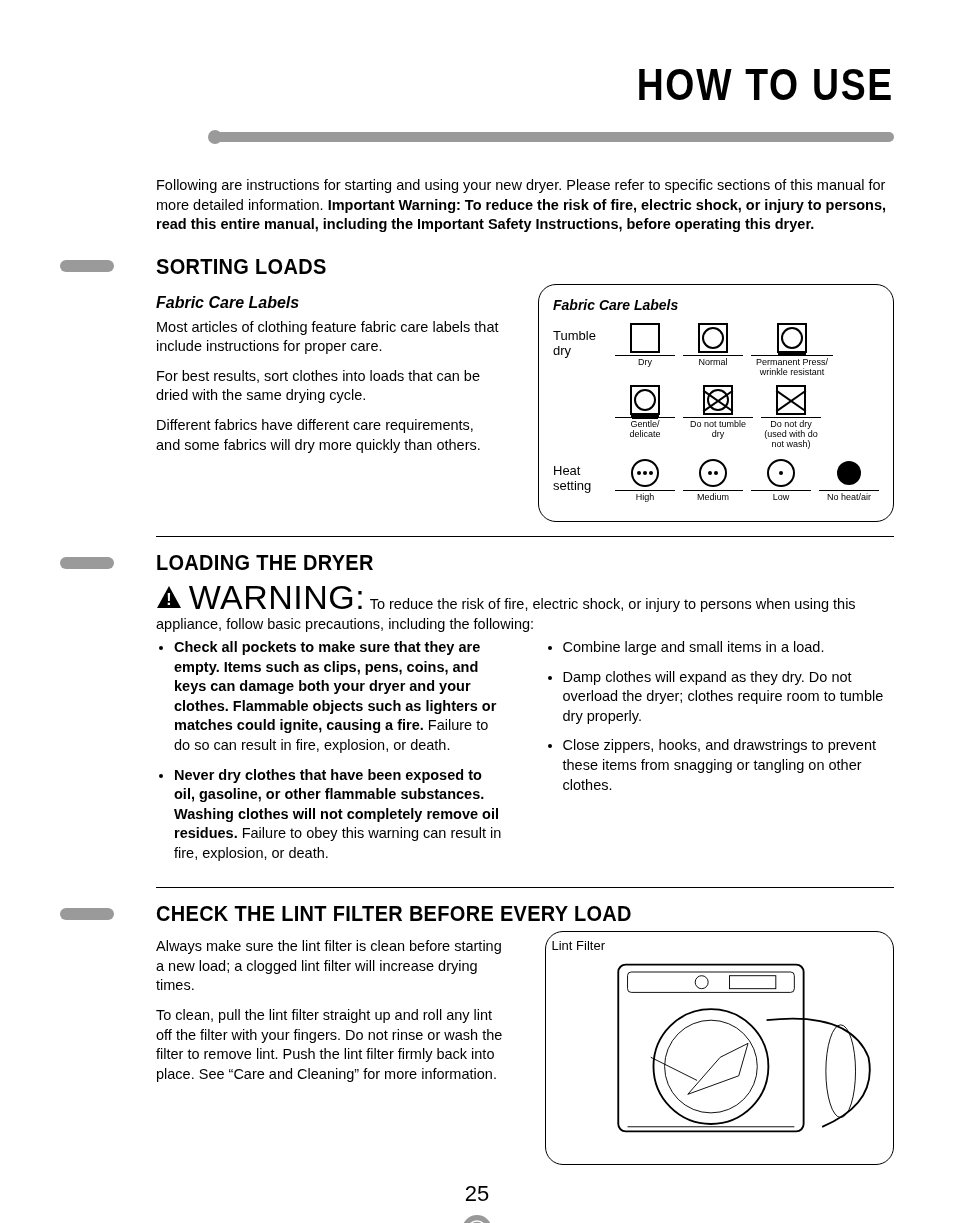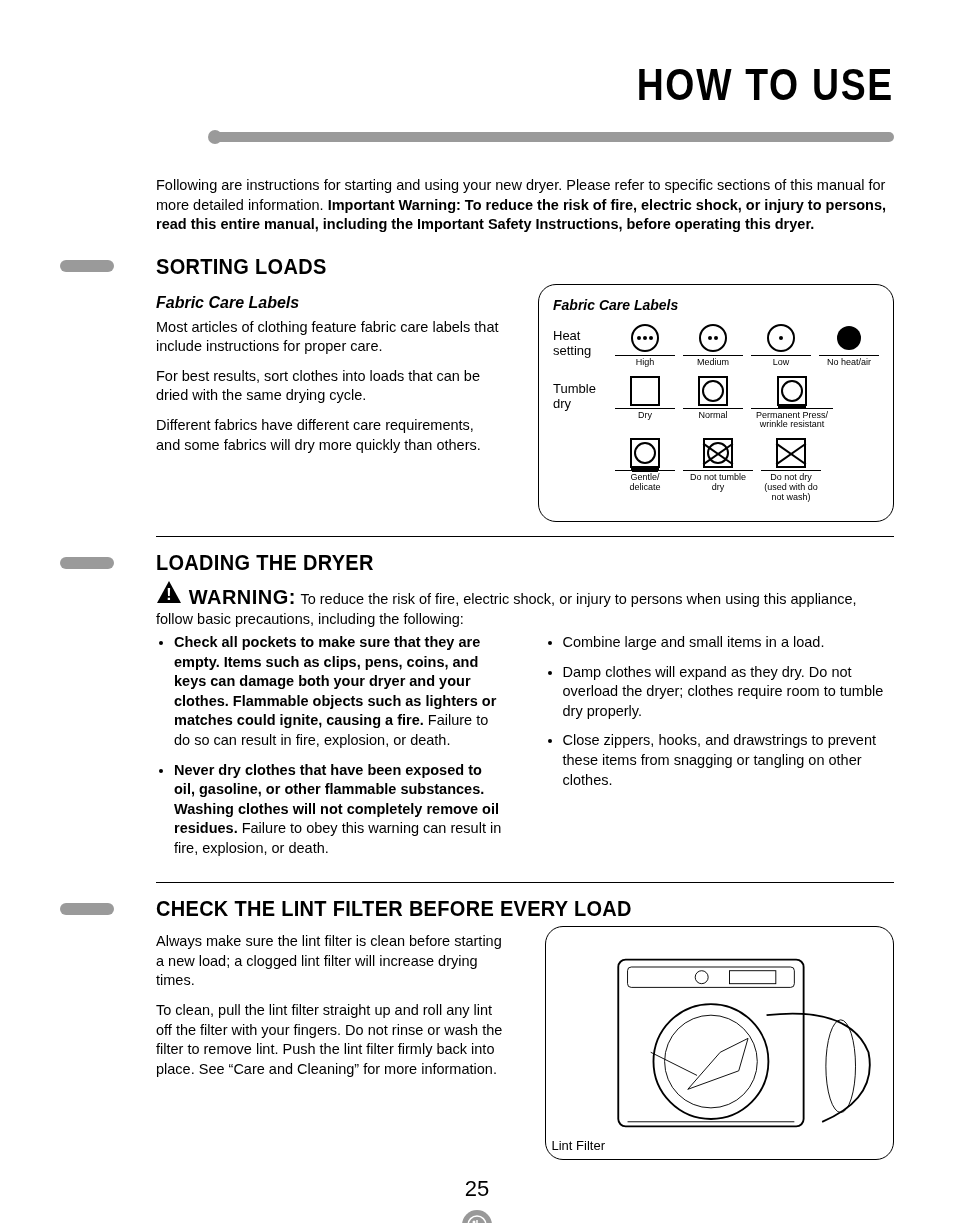--- a/index.html
+++ b/index.html
@@ -100,22 +100,22 @@
     margin: 14px 0 14px 96px;
   }
   .warn-icon {
     font-size: 24px;
     font-weight: 900;
     line-height: 1;
     align-self: center;
   }
   .warn-label {
     font-family: "Arial Black", Arial, sans-serif;
-    font-size: 20px;
-    font-weight: 700;
+    font-size: 34px;
+    font-weight: 400;
     letter-spacing: 0.5px;
     line-height: 1;
     transform: scaleX(0.92);
     transform-origin: left;
   }
   .warn-text {
     font-size: 14.5px;
     line-height: 1.35;
     margin: 2px 0 8px 0;
   }
@@ -193,21 +193,21 @@
   }
   .care-cell .glyph .solid {
     width: 24px; height:24px; border-radius:50%; background:#000;
   }
   .care-cell .sep { border-top:1px solid #000; padding-top:2px; }
   .lint-box {
     border: 1px solid #000;
     border-radius: 18px;
     padding: 6px;
     height: 220px;
-    display:flex; align-items:flex-end;
+    display:flex; align-items:flex-start;
   }
   .lint-box .label {
     font-size: 13px;
     margin-right: 4px;
     white-space: nowrap;
   }
   .page-num {
     text-align: right;
     font-size: 22px;
     margin-top: 16px;
@@ -252,20 +252,70 @@
 
       <p>For best results, sort clothes into loads that can be dried with the same drying cycle.</p>
       <p>Different fabrics have different care requirements, and some fabrics will dry more quickly than others.</p>
     </div>
 
     <div class="col">
       <div class="care-box">
         <div class="care-title">Fabric Care Labels</div>
 
         <div class="care-row">
+          <div class="row-label">Tumble dry</div>
+          <div class="care-cells" style="flex-wrap:wrap">
+            <div class="care-cell">
+              <div class="glyph">
+                  <div class="sq"></div>
+                </div>
+              <div class="sep">Dry</div>
+            </div>
+            <div class="care-cell">
+              <div class="glyph">
+                  <div class="sq">
+                    <div class="circ"></div>
+                  </div>
+                </div>
+              <div class="sep">Normal</div>
+            </div>
+            <div class="care-cell" style="width:82px">
+              <div class="glyph">
+                  <div class="sq" style="box-shadow:0 3px 0 -1px #000">
+                    <div class="circ"></div>
+                  </div>
+                </div>
+              <div class="sep">Permanent Press/ wrinkle resistant</div>
+            </div>
+            <div class="care-cell">
+              <div class="glyph">
+                  <div class="sq" style="box-shadow:0 3px 0 -1px #000, 0 6px 0 -2px #000">
+                    <div class="circ"></div>
+                  </div>
+                </div>
+              <div class="sep">Gentle/ delicate</div>
+            </div>
+            <div class="care-cell" style="width:70px">
+              <div class="glyph">
+                  <div class="sq cross">
+                    <div class="circ"></div>
+                  </div>
+                </div>
+              <div class="sep">Do not tumble dry</div>
+            </div>
+            <div class="care-cell">
+              <div class="glyph">
+                  <div class="sq cross"></div>
+                </div>
+              <div class="sep">Do not dry (used with do not wash)</div>
+            </div>
+          </div>
+        </div>
+
+        <div class="care-row">
           <div class="row-label">Heat setting</div>
           <div class="care-cells">
             <div class="care-cell">
               <div class="glyph">
                   <div class="dotcirc">
                     <span class="d"></span>
                     <span class="d"></span>
                     <span class="d"></span>
                   </div>
                 </div>
@@ -286,70 +336,20 @@
                     <span class="d"></span>
                   </div>
                 </div>
               <div class="sep">Low</div>
             </div>
             <div class="care-cell">
               <div class="glyph">
                   <div class="solid"></div>
                 </div>
               <div class="sep">No heat/air</div>
-            </div>
-          </div>
-        </div>
-
-        <div class="care-row">
-          <div class="row-label">Tumble dry</div>
-          <div class="care-cells" style="flex-wrap:wrap">
-            <div class="care-cell">
-              <div class="glyph">
-                  <div class="sq"></div>
-                </div>
-              <div class="sep">Dry</div>
-            </div>
-            <div class="care-cell">
-              <div class="glyph">
-                  <div class="sq">
-                    <div class="circ"></div>
-                  </div>
-                </div>
-              <div class="sep">Normal</div>
-            </div>
-            <div class="care-cell" style="width:82px">
-              <div class="glyph">
-                  <div class="sq" style="box-shadow:0 3px 0 -1px #000">
-                    <div class="circ"></div>
-                  </div>
-                </div>
-              <div class="sep">Permanent Press/ wrinkle resistant</div>
-            </div>
-            <div class="care-cell">
-              <div class="glyph">
-                  <div class="sq" style="box-shadow:0 3px 0 -1px #000, 0 6px 0 -2px #000">
-                    <div class="circ"></div>
-                  </div>
-                </div>
-              <div class="sep">Gentle/ delicate</div>
-            </div>
-            <div class="care-cell" style="width:70px">
-              <div class="glyph">
-                  <div class="sq cross">
-                    <div class="circ"></div>
-                  </div>
-                </div>
-              <div class="sep">Do not tumble dry</div>
-            </div>
-            <div class="care-cell">
-              <div class="glyph">
-                  <div class="sq cross"></div>
-                </div>
-              <div class="sep">Do not dry (used with do not wash)</div>
             </div>
           </div>
         </div>
 
       </div>
     </div>
   </div>
 
   <hr class="hr">
 

